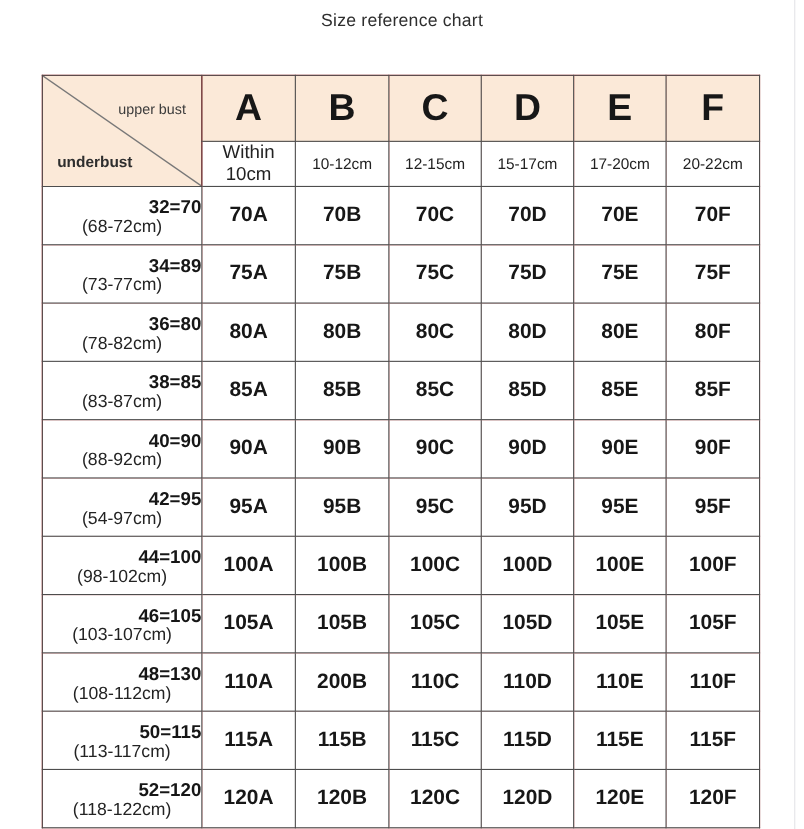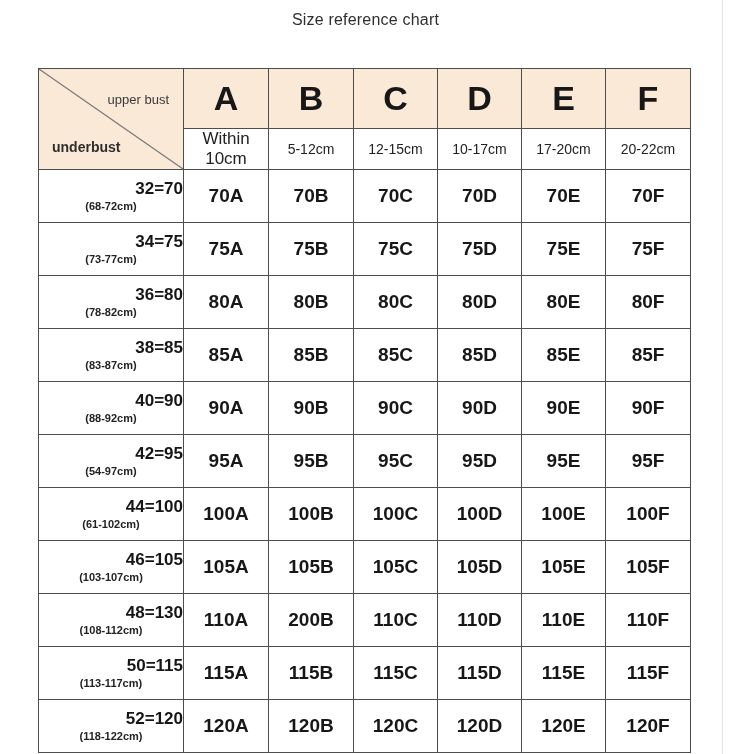--- a/index.html
+++ b/index.html
@@ -103,22 +103,22 @@
   .code {
     display: block;
     font-size: 17px;
     font-weight: 700;
     line-height: 20px;
     color: #161616;
     text-align: right;
   }
   .cm {
     display: block;
-    font-size: 11px;
-    font-weight: 700;
+    font-size: 16px;
+    font-weight: 400;
     line-height: 15px;
     color: #232323;
   }
   td.cell {
     background: #ffffff;
     font-size: 19px;
     font-weight: 700;
     color: #171717;
   }
 </style>
@@ -152,44 +152,44 @@
       <th class="letter">A</th>
           <th class="letter">B</th>
           <th class="letter">C</th>
           <th class="letter">D</th>
           <th class="letter">E</th>
           <th class="letter">F</th>
         </tr>
       <tr class="range-row">
 
       <th class="range">Within 10cm</th>
-          <th class="range">5-12cm</th>
+          <th class="range">10-12cm</th>
           <th class="range">12-15cm</th>
-          <th class="range">10-17cm</th>
+          <th class="range">15-17cm</th>
           <th class="range">17-20cm</th>
           <th class="range">20-22cm</th>
         </tr>
     </thead>
     <tbody>
 
     <tr>
           <th class="rowhead">
             <span class="code">32=70</span>
             <span class="cm">(68-72cm)</span>
           </th>
           <td class="cell">70A</td>
           <td class="cell">70B</td>
           <td class="cell">70C</td>
           <td class="cell">70D</td>
           <td class="cell">70E</td>
           <td class="cell">70F</td>
         </tr>
         <tr>
           <th class="rowhead">
-            <span class="code">34=75</span>
+            <span class="code">34=89</span>
             <span class="cm">(73-77cm)</span>
           </th>
           <td class="cell">75A</td>
           <td class="cell">75B</td>
           <td class="cell">75C</td>
           <td class="cell">75D</td>
           <td class="cell">75E</td>
           <td class="cell">75F</td>
         </tr>
         <tr>
@@ -236,21 +236,21 @@
           <td class="cell">95A</td>
           <td class="cell">95B</td>
           <td class="cell">95C</td>
           <td class="cell">95D</td>
           <td class="cell">95E</td>
           <td class="cell">95F</td>
         </tr>
         <tr>
           <th class="rowhead">
             <span class="code">44=100</span>
-            <span class="cm">(61-102cm)</span>
+            <span class="cm">(98-102cm)</span>
           </th>
           <td class="cell">100A</td>
           <td class="cell">100B</td>
           <td class="cell">100C</td>
           <td class="cell">100D</td>
           <td class="cell">100E</td>
           <td class="cell">100F</td>
         </tr>
         <tr>
           <th class="rowhead">

